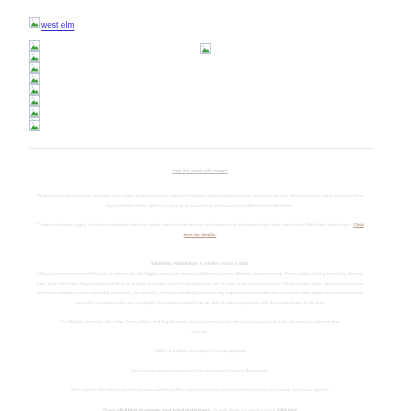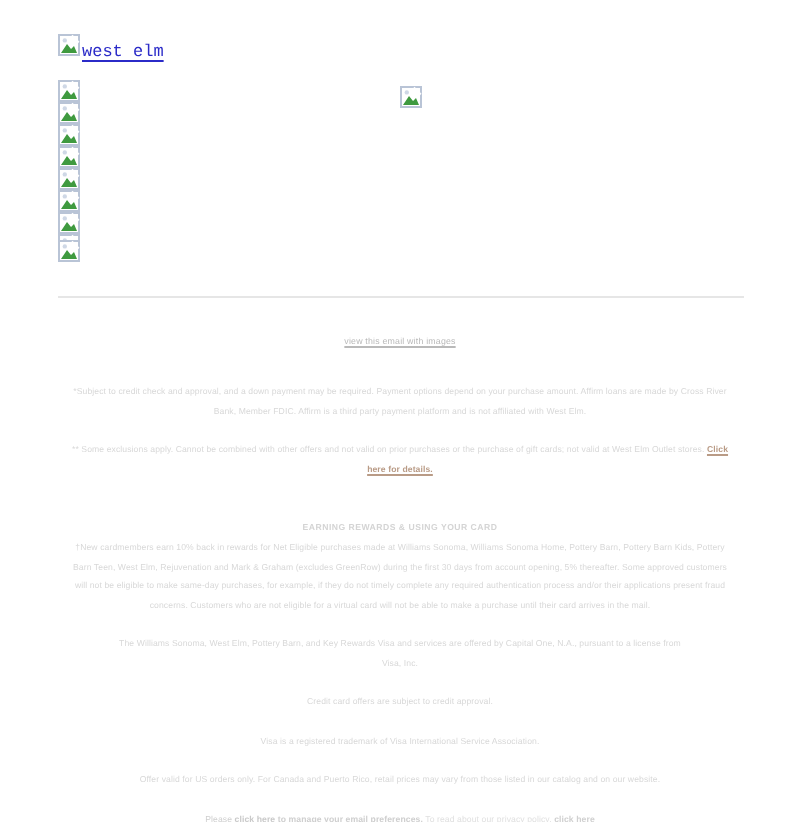--- a/index.html
+++ b/index.html
@@ -30,21 +30,21 @@
     position: absolute;
     left: 29px;
     top: 17px;
     font-size: 8.5px;
     color: #2b2bc8;
     text-decoration: underline;
     white-space: nowrap;
     line-height: 11px;
   }
   .brand-link .broken-img { margin-right: 1px; }
-  .brand-link span { vertical-align: 1px; font-family: Liberation Mono, monospace; }
+  .brand-link span { vertical-align: 1px; }
 
   
   .img-stack {
     position: absolute;
     left: 29px;
     top: 40px;
     display: flex;
     flex-direction: column;
     gap: 0px;
   }

